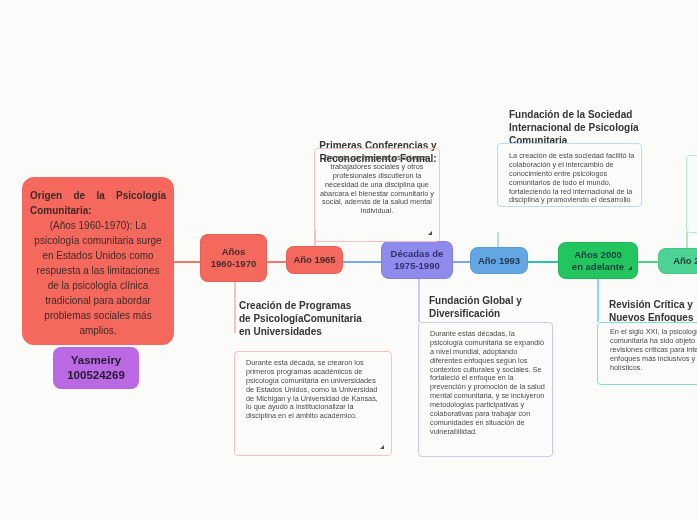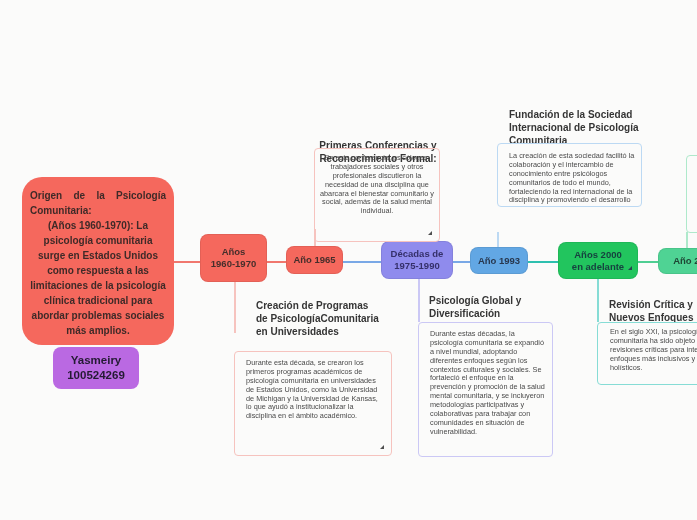--- a/index.html
+++ b/index.html
@@ -14,25 +14,25 @@
   
   .node{
     position:absolute;border-radius:8px;display:flex;align-items:center;justify-content:center;
     font-weight:bold;font-size:9.5px;line-height:1.25;text-align:center;color:#3b3340;
     white-space:pre-line;box-shadow:inset 0 0 0 1px rgba(0,0,0,0.07);
   }
   .node-red{color:#462e2b;} .node-peri{color:#35306a;} .node-blue{color:#28384f;}
   .node-teal{color:#16413f;} .node-green{color:#1d4634;}
   
   .mainbox{
-    position:absolute;left:22px;top:177px;width:152px;height:168px;border-radius:20px;
+    position:absolute;left:22px;top:177px;width:152px;height:168px;border-radius:12px;
     box-sizing:border-box;padding:11px 8px;color:#3f2a28;font-size:10px;line-height:1.5;
   }
   .mainbox .mt-title{font-weight:bold;text-align:justify;}
-  .mainbox .mt-body{text-align:center;font-weight:bold;}
+  .mainbox .mt-body{text-align:center;}
   
   .badge{
     position:absolute;left:53px;top:347px;width:86px;height:42px;border-radius:8px;
     display:flex;flex-direction:column;align-items:center;justify-content:center;
     font-weight:bold;font-size:11.5px;line-height:1.3;color:#241a33;
   }
   
   .ann-box{
     position:absolute;border:1.5px solid;border-radius:4px;box-sizing:border-box;
     font-size:7.3px;line-height:1.22;color:#4a4a4a;background:transparent;
@@ -105,27 +105,27 @@
   <div class="ann-box" style="left: 314px; top: 148px; width: 126px; height: 94px; border-color: rgb(246, 195, 190);">
     <div class="ann-body ta-center" style="padding:5px 4px">En esta conferencia, psicólogos, trabajadores sociales y otros profesionales discutieron la necesidad de una disciplina que abarcara el bienestar comunitario y social, además de la salud mental individual.</div>
     <span class="corner" style="right:7px;bottom:6px"></span>
   </div>
 
   <div class="ann-title ta-left" style="left:509px;top:108px;width:132px">Fundación de la Sociedad Internacional de Psicología Comunitaria</div>
   <div class="ann-box" style="left: 497px; top: 143px; width: 145px; height: 64px; border-color: rgb(188, 217, 243);">
     <div class="ann-body ta-left" style="padding:8px 6px 6px 11px">La creación de esta sociedad facilitó la colaboración y el intercambio de conocimiento entre psicólogos comunitarios de todo el mundo, fortaleciendo la red internacional de la disciplina y promoviendo el desarrollo de nuevas investigaciones y prácticas.</div>
   </div>
 
-  <div class="ann-title ta-left" style="left:256px;top:299px;width:126px">Creación de Programas de PsicologíaComunitaria en Universidades</div>
+  <div class="ann-title ta-left" style="left:239px;top:299px;width:126px">Creación de Programas de PsicologíaComunitaria en Universidades</div>
   <div class="ann-box" style="left: 234px; top: 351px; width: 158px; height: 105px; border-color: rgb(246, 195, 190);">
     <div class="ann-body ta-left" style="padding:7px 6px 6px 11px">Durante esta década, se crearon los primeros programas académicos de psicología comunitaria en universidades de Estados Unidos, como la Universidad de Michigan y la Universidad de Kansas, lo que ayudó a institucionalizar la disciplina en el ámbito académico.</div>
     <span class="corner" style="right:7px;bottom:6px"></span>
   </div>
 
-  <div class="ann-title ta-left" style="left:429px;top:294px;width:122px">Psicología Global y Diversificación</div>
+  <div class="ann-title ta-left" style="left:429px;top:294px;width:122px">Fundación Global y Diversificación</div>
   <div class="ann-box" style="left: 418px; top: 322px; width: 135px; height: 135px; border-color: rgb(203, 200, 245);">
     <div class="ann-body ta-left" style="padding:7px 5px 5px 11px">Durante estas décadas, la psicología comunitaria se expandió a nivel mundial, adoptando diferentes enfoques según los contextos culturales y sociales. Se fortaleció el enfoque en la prevención y promoción de la salud mental comunitaria, y se incluyeron metodologías participativas y colaborativas para trabajar con comunidades en situación de vulnerabilidad.</div>
   </div>
 
   <div class="ann-title ta-left" style="left:609px;top:298px;width:112px">Revisión Crítica y Nuevos Enfoques</div>
   <div class="ann-box" style="left: 597px; top: 322px; width: 136px; height: 63px; border-color: rgb(134, 220, 213);">
     <div class="ann-body ta-left" style="padding:5px 4px 4px 12px">En el siglo XXI, la psicología comunitaria ha sido objeto de revisiones críticas para integrar enfoques más inclusivos y holísticos.</div>
   </div>
 
   <div class="ann-box" style="left: 686px; top: 155px; width: 45px; height: 78px; border-color: rgb(174, 233, 203);">

